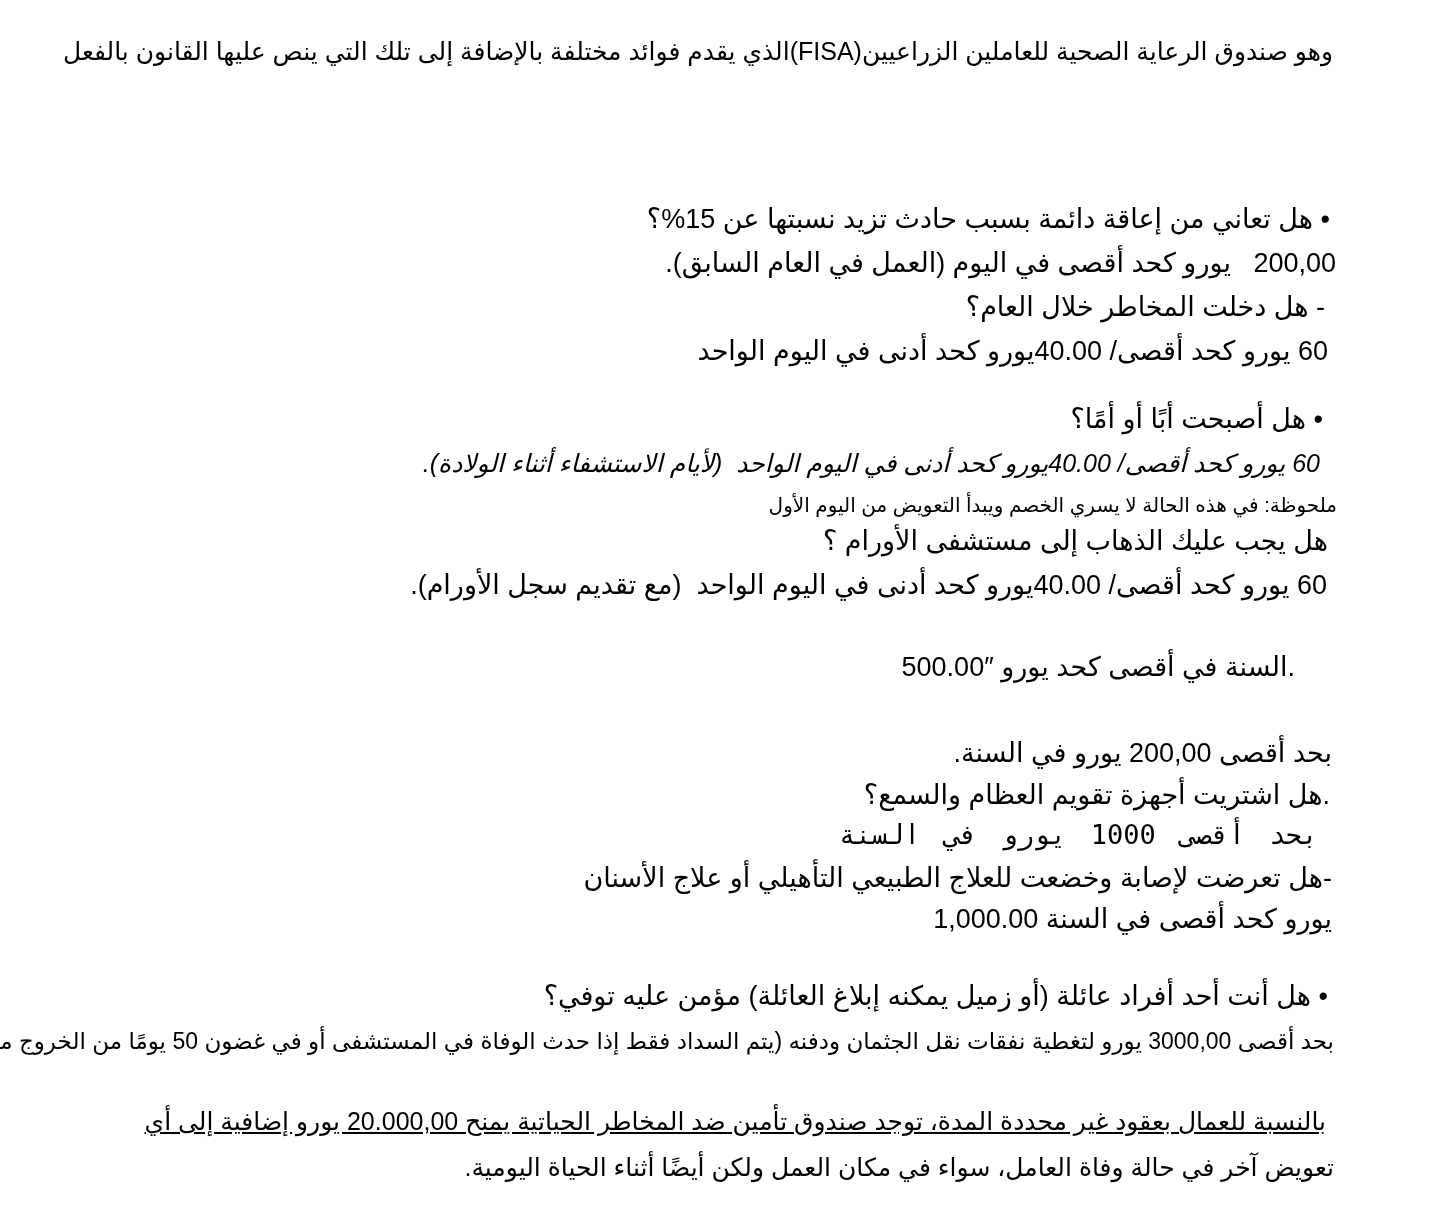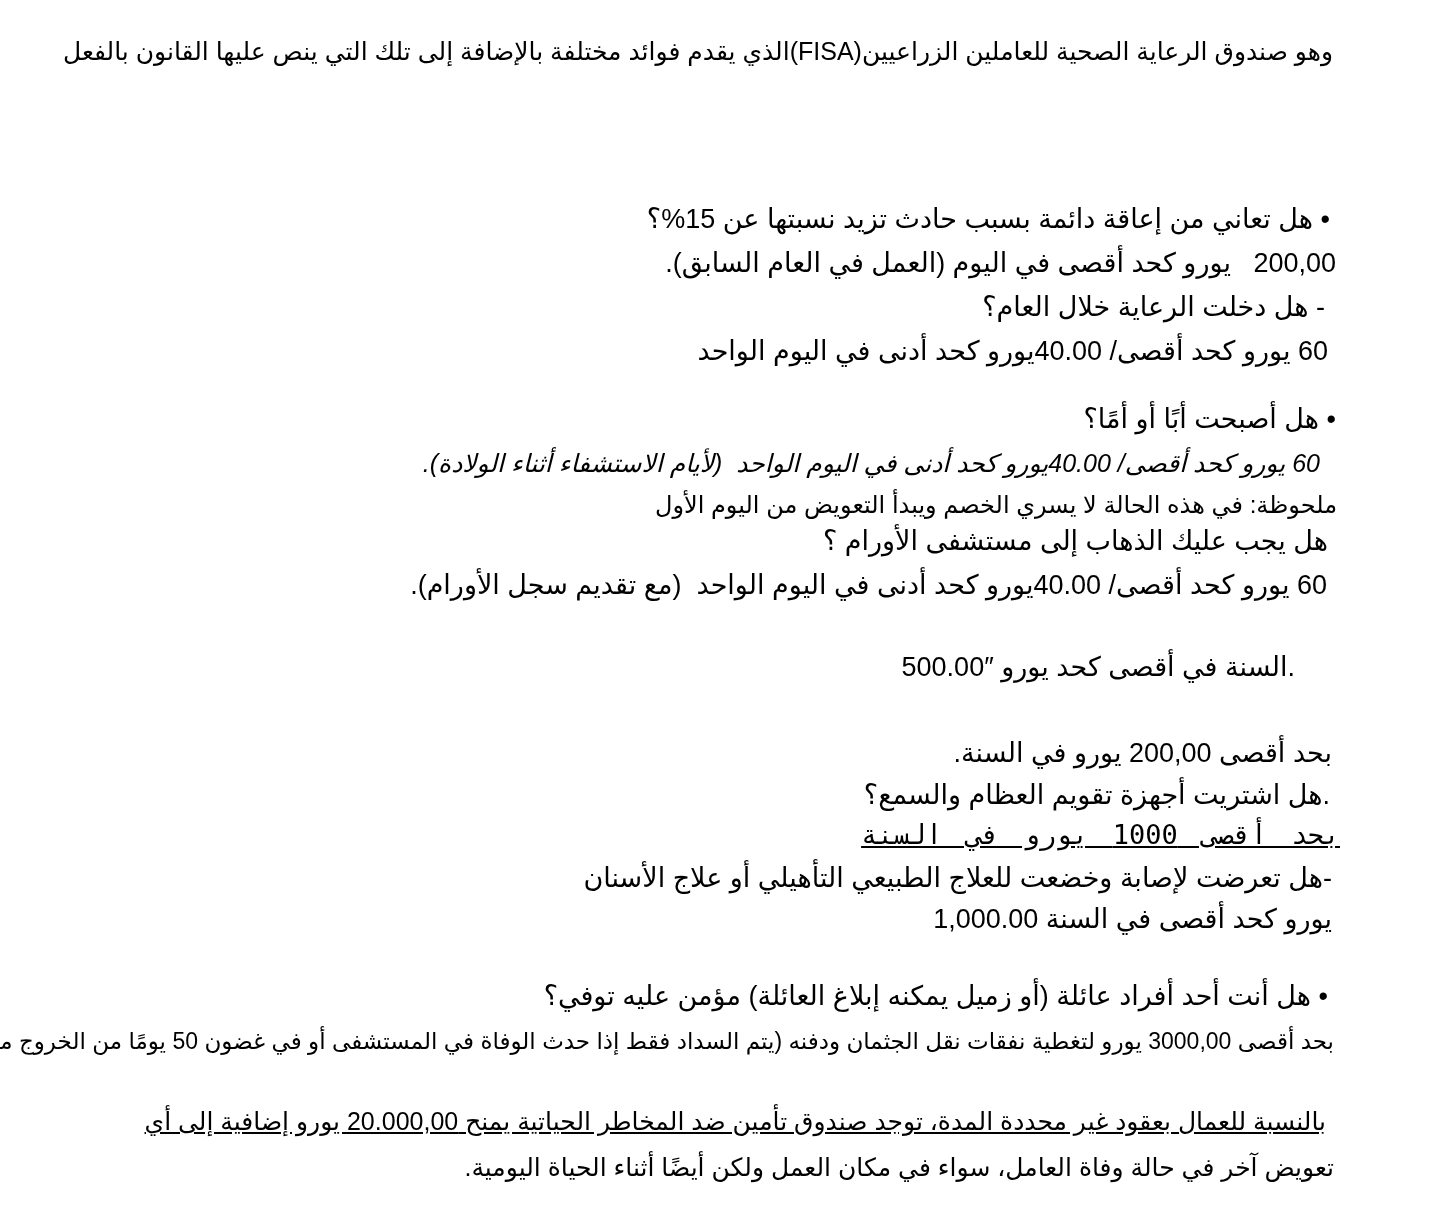--- a/index.html
+++ b/index.html
@@ -14,49 +14,49 @@
   }
   .ln{
     position:absolute;
     white-space:pre;
     font-size:27px;
     line-height:38px;
     color:#000000;
   }
   .sz25{font-size:25px;}
   .sz23{font-size:23px;}
-  .note{font-size:24px;line-height:30px;}
+  .note{font-size:20px;line-height:30px;}
   .italic{font-style:italic;}
   .mono{
     font-family:"DejaVu Sans Mono","DejaVu Sans",monospace;
     letter-spacing:3px;
     word-spacing:8px;
   }
 </style>
 </head>
 <body>
 
 <div id="page">
 
   <div class="ln sz25" style="top:20px;right:7px;">وهو صندوق الرعاية الصحية للعاملين الزراعيين(FISA)الذي يقدم فوائد مختلفة بالإضافة إلى تلك التي ينص عليها القانون بالفعل</div>
 
   <div class="ln" style="top:188px;right:10px;">• هل تعاني من إعاقة دائمة بسبب حادث تزيد نسبتها عن 15%؟</div>
   <div class="ln" style="top:232px;right:4px;">200,00   يورو كحد أقصى في اليوم (العمل في العام السابق).</div>
-  <div class="ln" style="top:276px;right:15px;">- هل دخلت الرعاية خلال العام؟</div>
+  <div class="ln" style="top:276px;right:15px;">- هل دخلت المخاطر خلال العام؟</div>
   <div class="ln" style="top:320px;right:12px;">60 يورو كحد أقصى/ 40.00يورو كحد أدنى في اليوم الواحد</div>
 
-  <div class="ln" style="top:388px;right:4px;">• هل أصبحت أبًا أو أمًا؟</div>
+  <div class="ln" style="top:388px;right:17px;">• هل أصبحت أبًا أو أمًا؟</div>
   <div class="ln italic sz25" style="top:432px;right:20px;">60 يورو كحد أقصى/ 40.00يورو كحد أدنى في اليوم الواحد  (لأيام الاستشفاء أثناء الولادة).</div>
   <div class="ln note" style="top:478px;right:3px;">ملحوظة: في هذه الحالة لا يسري الخصم ويبدأ التعويض من اليوم الأول</div>
   <div class="ln" style="top:510px;right:12px;">هل يجب عليك الذهاب إلى مستشفى الأورام ؟</div>
   <div class="ln" style="top:554px;right:13px;">60 يورو كحد أقصى/ 40.00يورو كحد أدنى في اليوم الواحد  (مع تقديم سجل الأورام).</div>
   <div class="ln" dir="ltr" style="top:636px;right:45px;">500.00″ يورو‎ كحد‎ أقصى‎ في‎ السنة‎.</div>
   <div class="ln" style="top:722px;right:8px;">بحد أقصى 200,00 يورو في السنة.</div>
   <div class="ln" style="top:764px;right:10px;">.هل اشتريت أجهزة تقويم العظام والسمع؟</div>
-  <div class="ln mono" style="top:804px;right:0;text-decoration:underline;">بحد أقصى 1000 يورو في السنة</div>
+  <div class="ln mono" style="top:804px;right:22px;">بحد أقصى 1000 يورو في السنة</div>
   <div class="ln" style="top:847px;right:8px;">-هل تعرضت لإصابة وخضعت للعلاج الطبيعي التأهيلي أو علاج الأسنان</div>
   <div class="ln" style="top:888px;right:8px;">يورو كحد أقصى في السنة 1,000.00</div>
 
   <div class="ln" style="top:965px;right:12px;">• هل أنت أحد أفراد عائلة (أو زميل يمكنه إبلاغ العائلة) مؤمن عليه توفي؟</div>
   <div class="ln sz23" style="top:1010px;right:6px;">بحد أقصى 3000,00 يورو لتغطية نفقات نقل الجثمان ودفنه (يتم السداد فقط إذا حدث الوفاة في المستشفى أو في غضون 50 يومًا من الخروج من المستشفى).</div>
 
   <div class="ln sz25" style="top:1090px;right:14px;text-decoration:underline;">بالنسبة للعمال بعقود غير محددة المدة، توجد صندوق تأمين ضد المخاطر الحياتية يمنح 20.000,00 يورو إضافية إلى أي</div>
   <div class="ln sz25" style="top:1136px;right:6px;">تعويض آخر في حالة وفاة العامل، سواء في مكان العمل ولكن أيضًا أثناء الحياة اليومية.</div>
 
 </div>

